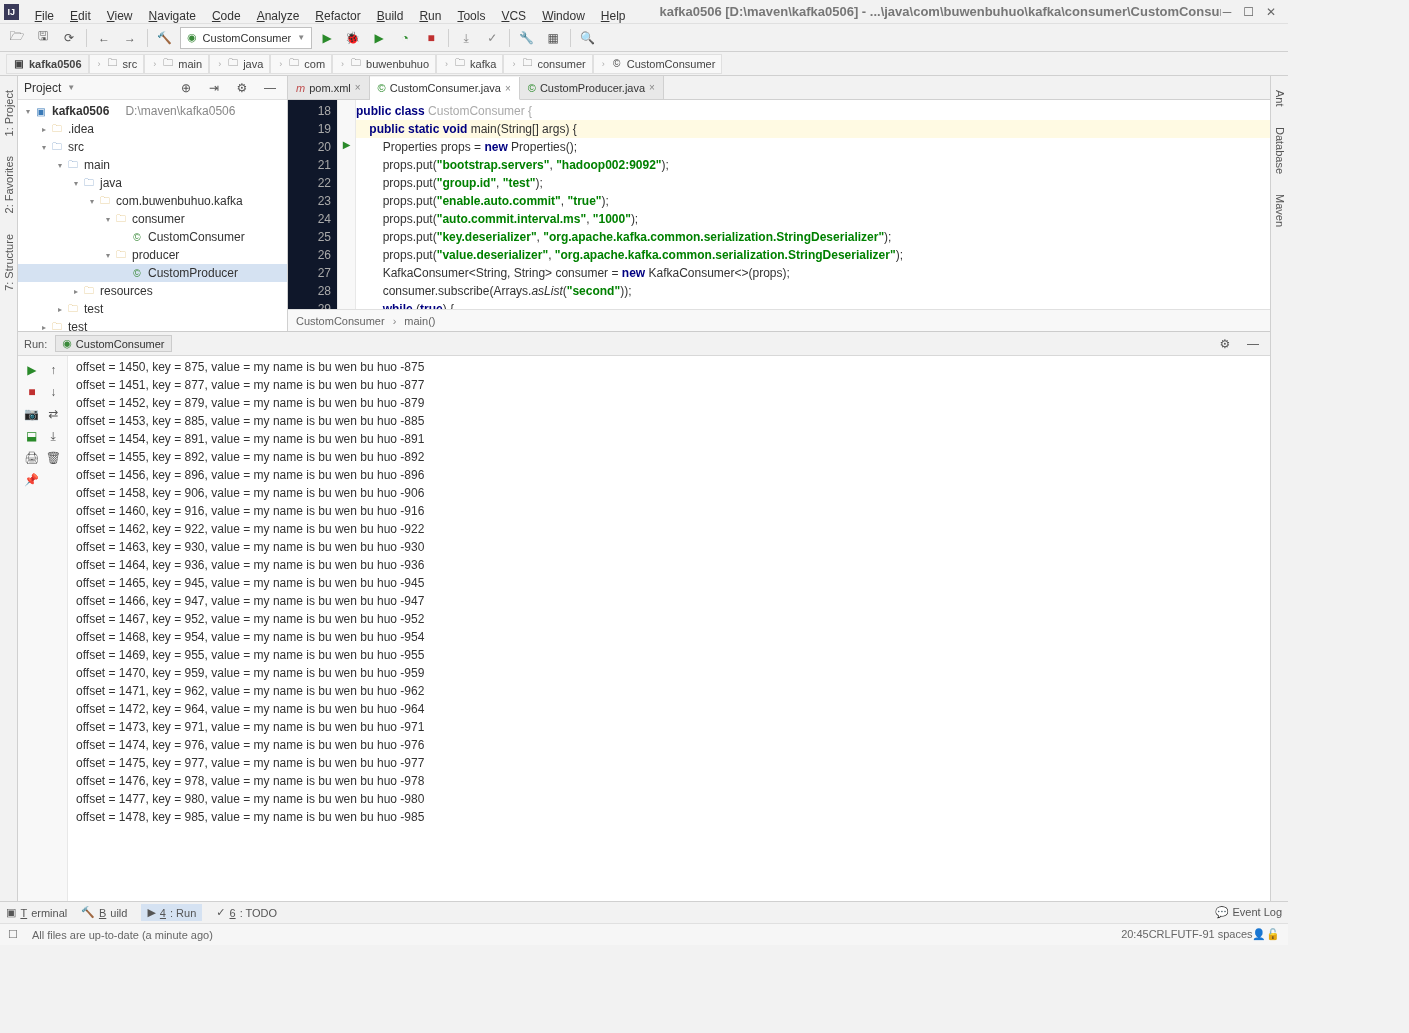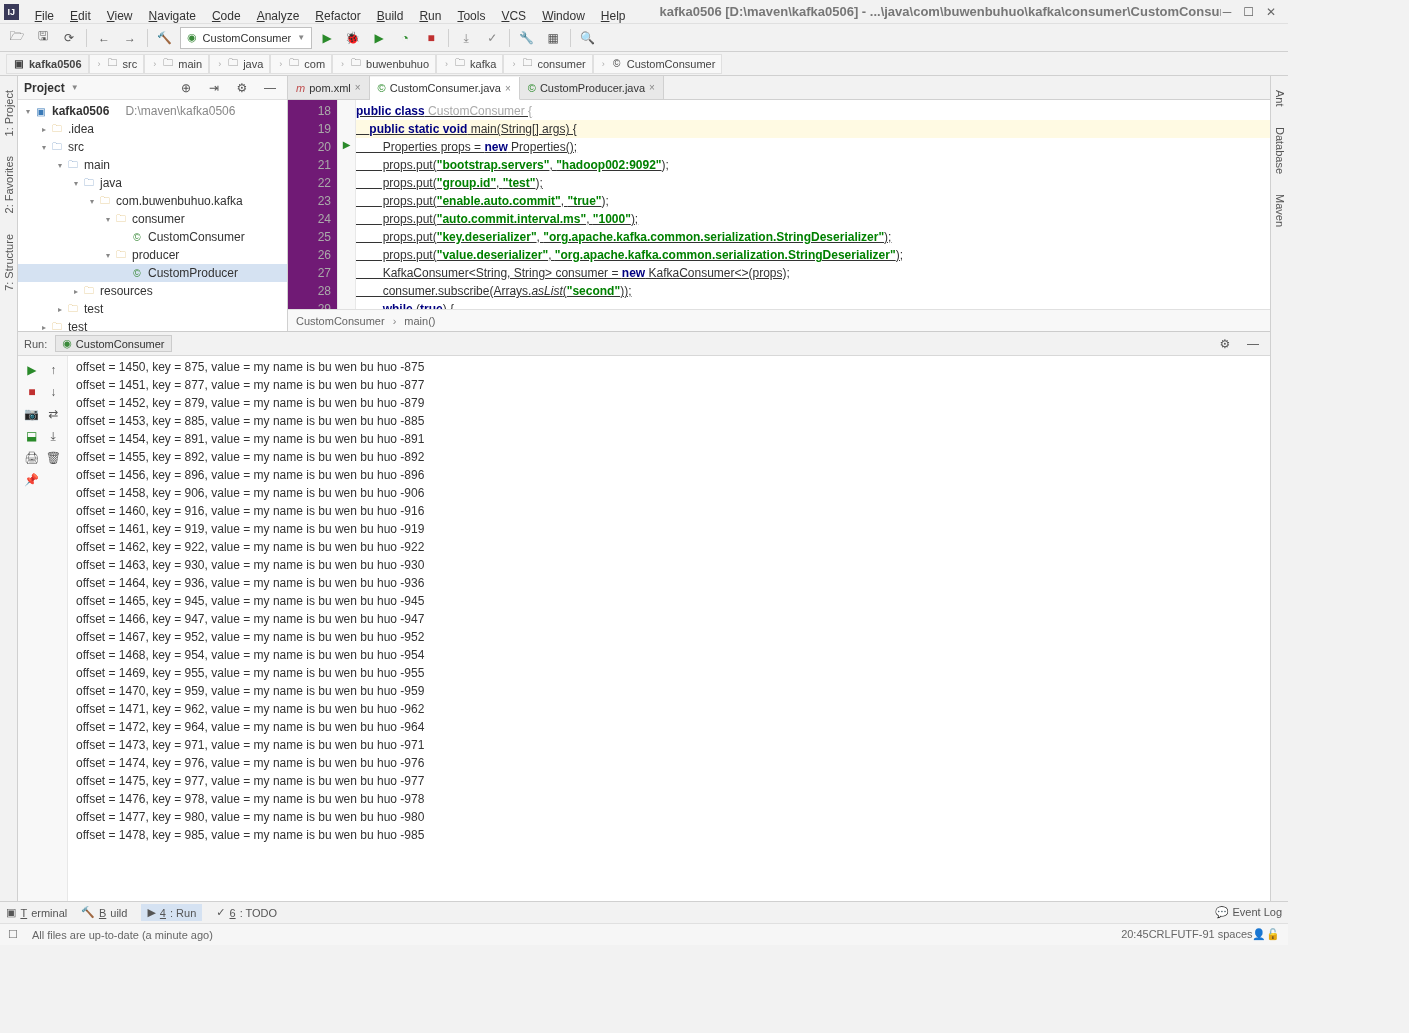--- a/index.html
+++ b/index.html
@@ -36,23 +36,23 @@
 .ic.folder { color: #d4a84b; }
 .ic.module { color: #3a7ab8; }
 .ic.class { color: #3a8a3a; }
 .ic.blue { color: #4a7ab0; }
 .editor { flex: 1; display: flex; flex-direction: column; min-width: 0; background: #fff; }
 .tabs { height: 24px; border-bottom: 1px solid #d0d0d0; display: flex; background: #f2f2f2; }
 .etab { display: flex; align-items: center; gap: 4px; padding: 0 8px; border-right: 1px solid #d0d0d0; background: #e8e8e8; font-size: 11px; cursor: default; }
 .etab.active { background: #fff; border-bottom: 1px solid #fff; position: relative; top: 1px; }
 .etab .close { color: #888; font-size: 10px; }
 .codearea { flex: 1; display: flex; overflow: hidden; font-family: "Consolas","Courier New",monospace; font-size: 12px; position: relative; }
-.gutter { width: 50px; background: #701a75; border-right: 1px solid #e8e8e8; color: #aaa; text-align: right; padding: 2px 6px 2px 2px; line-height: 18px; }
+.gutter { width: 50px; background: #0f172a; border-right: 1px solid #e8e8e8; color: #aaa; text-align: right; padding: 2px 6px 2px 2px; line-height: 18px; }
 .icons-gutter { width: 18px; background: #f8f8f8; border-right: 1px solid #e8e8e8; line-height: 18px; }
-.code { flex: 1; padding: 2px 0; white-space: pre; line-height: 18px; text-decoration: underline; }
+.code { flex: 1; padding: 2px 0; white-space: pre; line-height: 18px; }
 .code .kw { color: #000080; font-weight: bold; }
 .code .str { color: #008000; font-weight: bold; }
 .code .hl { background: #fffae3; }
 .bcrumb2 { height: 22px; border-top: 1px solid #e0e0e0; display: flex; align-items: center; padding: 0 8px; gap: 8px; font-size: 11px; color: #666; background: #f8f8f8; }
 .runpanel { flex: 1; display: flex; flex-direction: column; border-top: 1px solid #ccc; min-height: 0; }
 .runhead { height: 24px; display: flex; align-items: center; padding: 0 6px; gap: 8px; background: #f2f2f2; border-bottom: 1px solid #d8d8d8; }
 .runhead .lbl { font-size: 11px; color: #555; }
 .runhead .badge { background: #e8e8e8; border: 1px solid #ccc; padding: 1px 6px; font-size: 11px; display: flex; align-items: center; gap: 4px; }
 .runhead .right { margin-left: auto; display: flex; gap: 6px; color: #888; }
 .runbody { flex: 1; display: flex; min-height: 0; }
@@ -142,21 +142,21 @@
   <div class="leftedge" id="lefttabs">
       <div class="tab">1: Project</div>
       <div class="tab">2: Favorites</div>
       <div class="tab">7: Structure</div>
     </div>
   <div class="middle">
     <div class="editarea">
 
       <div class="ptree">
         <div class="header">
-          <span style="font-weight:bold">Project</span>
+          <span style="font-weight:normal">Project</span>
           <span class="grey" style="font-size:8px">▼</span>
           <span style="flex:1"></span>
           <span class="tbbtn">⊕</span>
           <span class="tbbtn">⇥</span>
           <span class="tbbtn">⚙</span>
           <span class="tbbtn">—</span>
         </div>
         <div class="body" id="treebody">
             <div class="trow" style="padding-left: 4px;">
               <span class="tw">▾</span>
@@ -265,21 +265,20 @@
         <div class="console" id="console">
             <div>offset = 1450, key = 875, value = my name is bu wen bu huo -875</div>
             <div>offset = 1451, key = 877, value = my name is bu wen bu huo -877</div>
             <div>offset = 1452, key = 879, value = my name is bu wen bu huo -879</div>
             <div>offset = 1453, key = 885, value = my name is bu wen bu huo -885</div>
             <div>offset = 1454, key = 891, value = my name is bu wen bu huo -891</div>
             <div>offset = 1455, key = 892, value = my name is bu wen bu huo -892</div>
             <div>offset = 1456, key = 896, value = my name is bu wen bu huo -896</div>
             <div>offset = 1458, key = 906, value = my name is bu wen bu huo -906</div>
             <div>offset = 1460, key = 916, value = my name is bu wen bu huo -916</div>
-            <div>offset = 1461, key = 919, value = my name is bu wen bu huo -919</div>
             <div>offset = 1462, key = 922, value = my name is bu wen bu huo -922</div>
             <div>offset = 1463, key = 930, value = my name is bu wen bu huo -930</div>
             <div>offset = 1464, key = 936, value = my name is bu wen bu huo -936</div>
             <div>offset = 1465, key = 945, value = my name is bu wen bu huo -945</div>
             <div>offset = 1466, key = 947, value = my name is bu wen bu huo -947</div>
             <div>offset = 1467, key = 952, value = my name is bu wen bu huo -952</div>
             <div>offset = 1468, key = 954, value = my name is bu wen bu huo -954</div>
             <div>offset = 1469, key = 955, value = my name is bu wen bu huo -955</div>
             <div>offset = 1470, key = 959, value = my name is bu wen bu huo -959</div>
             <div>offset = 1471, key = 962, value = my name is bu wen bu huo -962</div>

